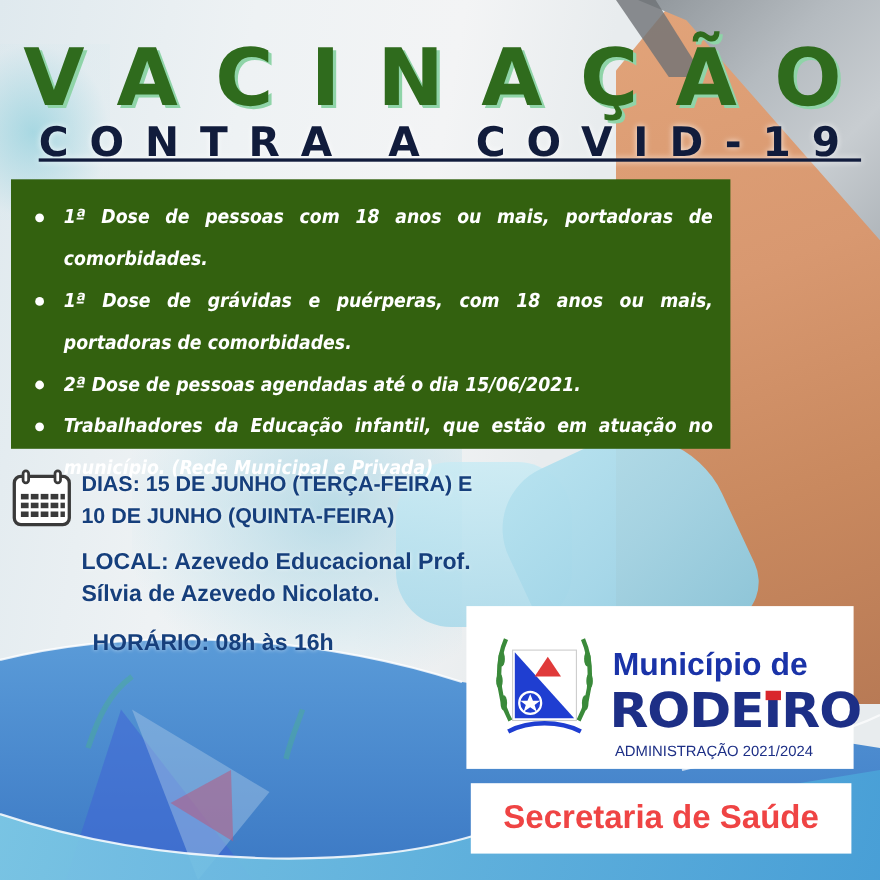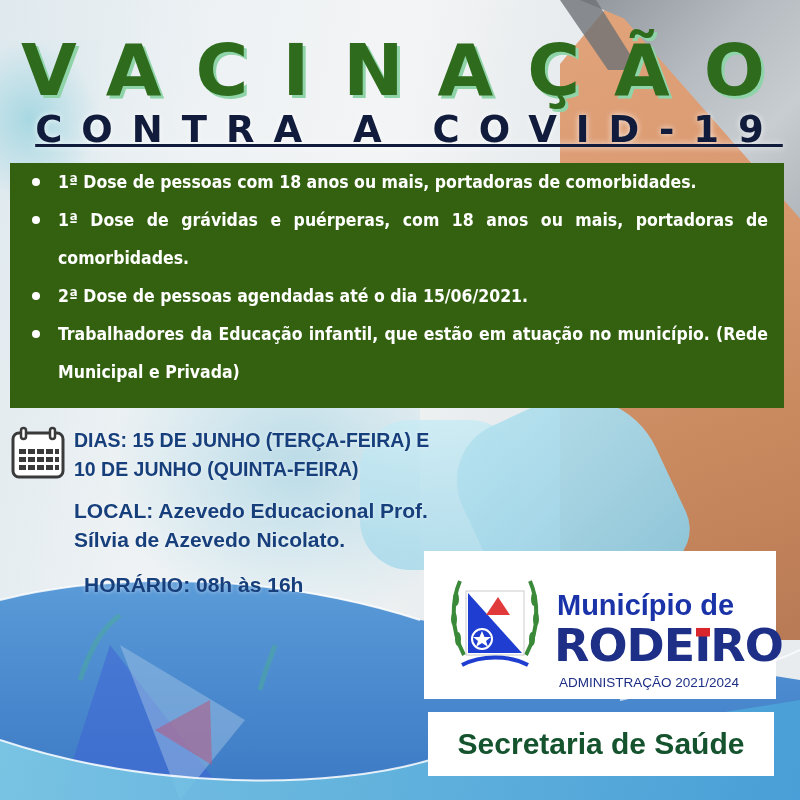--- a/index.html
+++ b/index.html
@@ -34,22 +34,22 @@
 
     
     .title { position: absolute; left: 0; top: 30px; width: 800px; text-align: center;
       font-family: "DejaVu Sans", sans-serif; font-weight: bold; font-size: 72px; letter-spacing: 34px;
       color: #2f6b1d; text-shadow: 3px 3px 0 #8fd4a8; padding-left: 20px; line-height: 80px; }
     .subtitle { position: absolute; left: 0; top: 108px; width: 800px; text-align: center;
       font-family: "DejaVu Sans", sans-serif; font-weight: bold; font-size: 37px; letter-spacing: 19px;
       color: #111c3c; padding-left: 18px; line-height: 44px; text-shadow: 0 0 6px rgba(255,255,255,0.8); text-decoration: underline; }
 
     
-    .green-box { position: absolute; left: 10px; top: 163px; width: 774px; height: 245px;
-      background: #33610f; padding: 0 16px 0 22px; }
+    .green-box { position: absolute; left: 10px; top: 163px; width: 654px; height: 245px;
+      background: #33610f; padding: 16px 16px 0 22px; font-style: italic; }
     .green-box ul { list-style: none; }
     .green-box li { position: relative; padding-left: 26px; color: #ffffff; font-weight: bold;
       font-size: 17.5px; line-height: 38px; text-align: justify; font-family: "DejaVu Sans Condensed", "DejaVu Sans", sans-serif; }
     .green-box li .bullet { position: absolute; left: 0; top: 15px; width: 8px; height: 8px; border-radius: 50%; background: #ffffff; }
 
     
     .calendar { position: absolute; left: 10px; top: 425px; width: 56px; height: 56px; }
     .info { position: absolute; left: 74px; color: #163f7c; font-weight: bold;
       text-shadow: 0 0 4px rgba(255,255,255,0.6); }
     .info-days { top: 426px; font-size: 19.5px; line-height: 29px; }
@@ -62,21 +62,21 @@
     .muni-label { position: absolute; left: 133px; top: 38px; font-size: 29px; font-weight: bold; color: #1a33a8; }
     .rodeiro { position: absolute; left: 130px; top: 70px; font-size: 46px; font-weight: 900;
       color: #1d2f86; letter-spacing: -1px; font-family: "DejaVu Sans", sans-serif; line-height: 50px;
       transform: scaleY(0.95); }
     .rodeiro .red-i { color: #1d2f86; position: relative; }
     .rodeiro .red-i::before { content: ""; position: absolute; left: 2px; top: 8px; width: 14px; height: 9px; background: #d9262c; }
     .admin { position: absolute; left: 135px; top: 124px; font-size: 13.5px; font-weight: normal; color: #1d2f86; }
 
     .secretaria-box { position: absolute; left: 428px; top: 712px; width: 346px; height: 64px; background: #ffffff;
       display: flex; align-items: center; justify-content: center; }
-    .secretaria-box span { font-size: 30px; font-weight: bold; color: #14532d; }
+    .secretaria-box span { font-size: 30px; font-weight: bold; color: #ef4444; }
   </style>
 </head>
 <body>
 
 <div class="poster">
   <div class="bg-blur-left"></div>
   <div class="skin"></div>
   <div class="sleeve"></div>
   <div class="sleeve-edge"></div>
   <div class="face-blur"></div>

